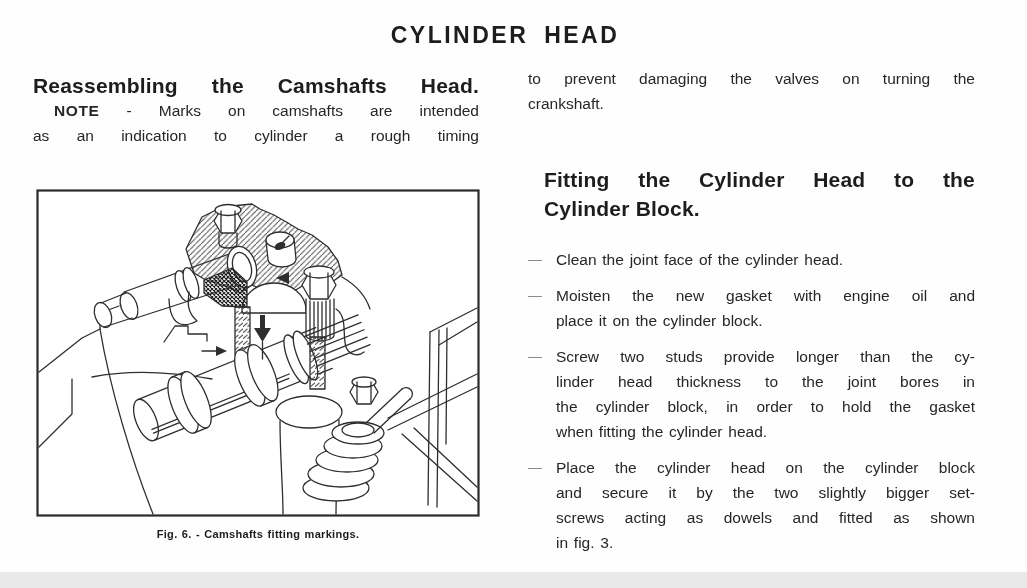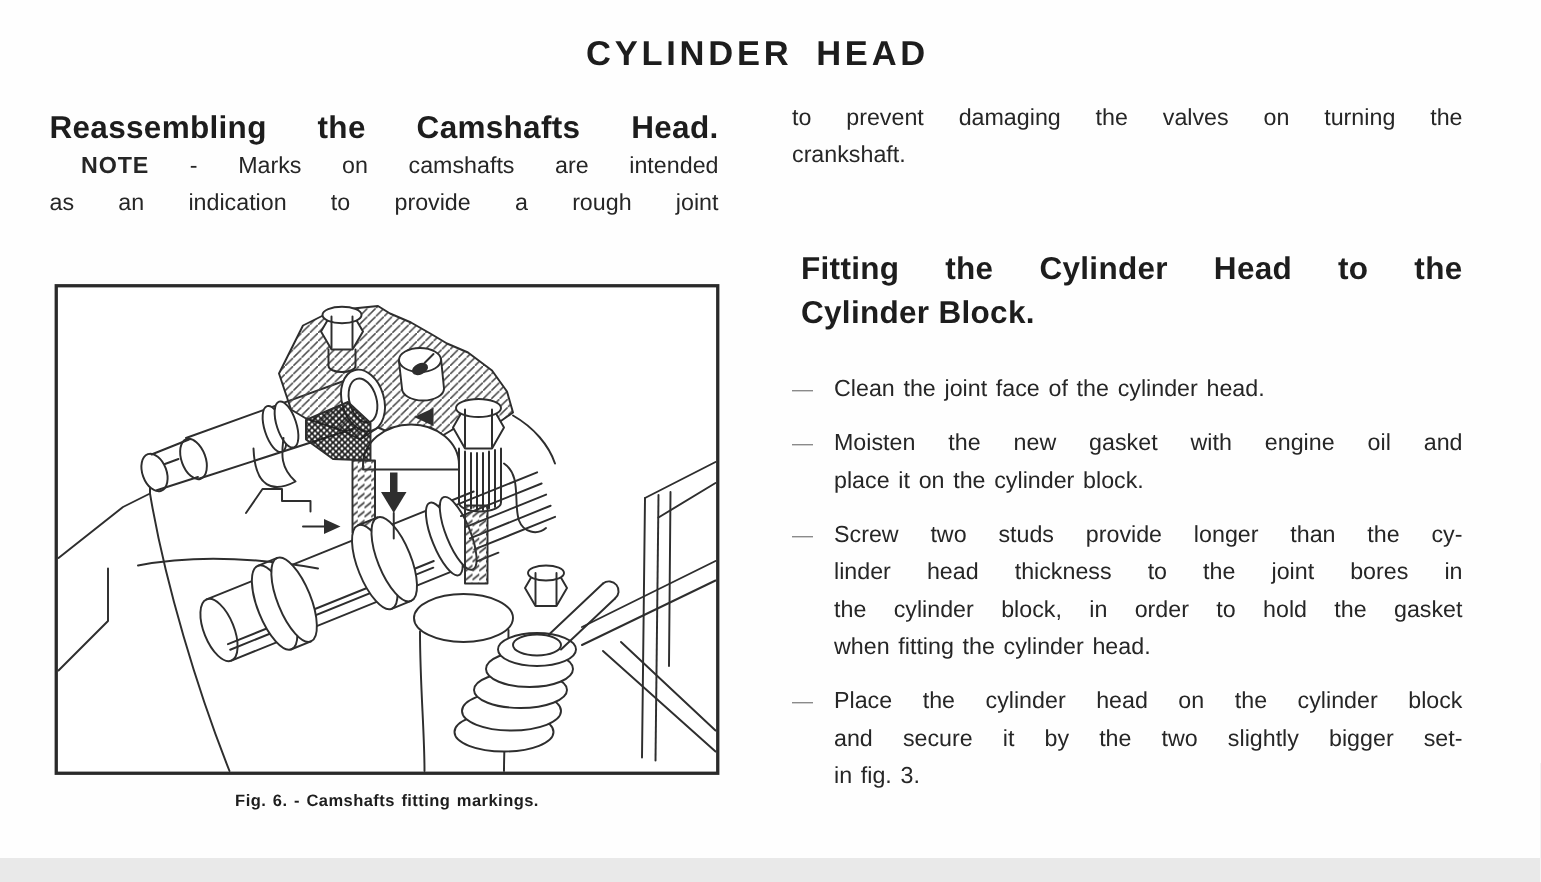--- a/index.html
+++ b/index.html
@@ -22,42 +22,42 @@
   .indent{text-indent:21px;}
   .note-label{font-weight:bold;letter-spacing:.6px;}
   .figure{position:absolute;left:36px;top:189px;width:444px;height:328px;}
   .figure svg{display:block;width:444px;height:328px;}
   .caption{
     position:absolute;left:36px;top:528px;width:444px;text-align:center;
     font-size:11px;font-weight:bold;letter-spacing:.3px;word-spacing:1px;color:#1d1d1d;
   }
   .col-right{position:absolute;left:528px;top:66px;width:447px;font-size:15.5px;}
   .col-right h2{
-    font-size:21px;font-weight:bold;margin:49px 0 0 6px;line-height:29px;
+    font-size:21px;font-weight:bold;margin:49px 0 0 16px;line-height:29px;
     letter-spacing:.2px;color:#1d1d1d;
   }
   .hl1{display:block;text-align:justify;text-align-last:justify;}
   .hl2{display:block;}
   .bullets{margin-top:24px;}
   .bullet{display:flex;margin-bottom:11px;}
   .marker{flex:0 0 28px;width:28px;color:#8a8a8a;font-size:14px;line-height:25px;}
   .btext{flex:1;}
 </style>
 </head>
 <body>
 
 <div class="page">
 
   <div class="title">CYLINDER HEAD</div>
 
   <div class="col-left">
     <h2>Reassembling the Camshafts Head.</h2>
     <div class="note">
       <div class="line jl indent"><span class="note-label">NOTE</span><span> - Marks on camshafts are intended</span></div>
-      <div class="line jl">as an indication to provide a rough joint</div>
+      <div class="line jl">as an indication to cylinder a rough timing</div>
     </div>
   </div>
 
   <div class="figure">
     <svg viewBox="0 0 444 328">
       <defs>
         <pattern id="hatch" width="5.5" height="5.5" patternUnits="userSpaceOnUse">
           <path d="M0,5.5 L5.5,0" stroke="#4a4a4a" stroke-width="1"></path>
         </pattern>
         <pattern id="dhatch" width="4" height="4" patternUnits="userSpaceOnUse">
@@ -204,20 +204,21 @@
           <span class="line jl" style="display:block">the cylinder block, in order to hold the gasket</span>
           <span class="line" style="display:block">when fitting the cylinder head.</span>
         </span>
       </div>
 
       <div class="bullet">
         <span class="marker">—</span>
         <span class="btext">
           <span class="line jl" style="display:block">Place the cylinder head on the cylinder block</span>
           <span class="line jl" style="display:block">and secure it by the two slightly bigger set-</span>
+          <span class="line jl" style="display:block">screws acting as dowels and fitted as shown</span>
           <span class="line" style="display:block">in fig. 3.</span>
         </span>
       </div>
 
     </div>
   </div>
 
 </div>
 
 </body></html>

